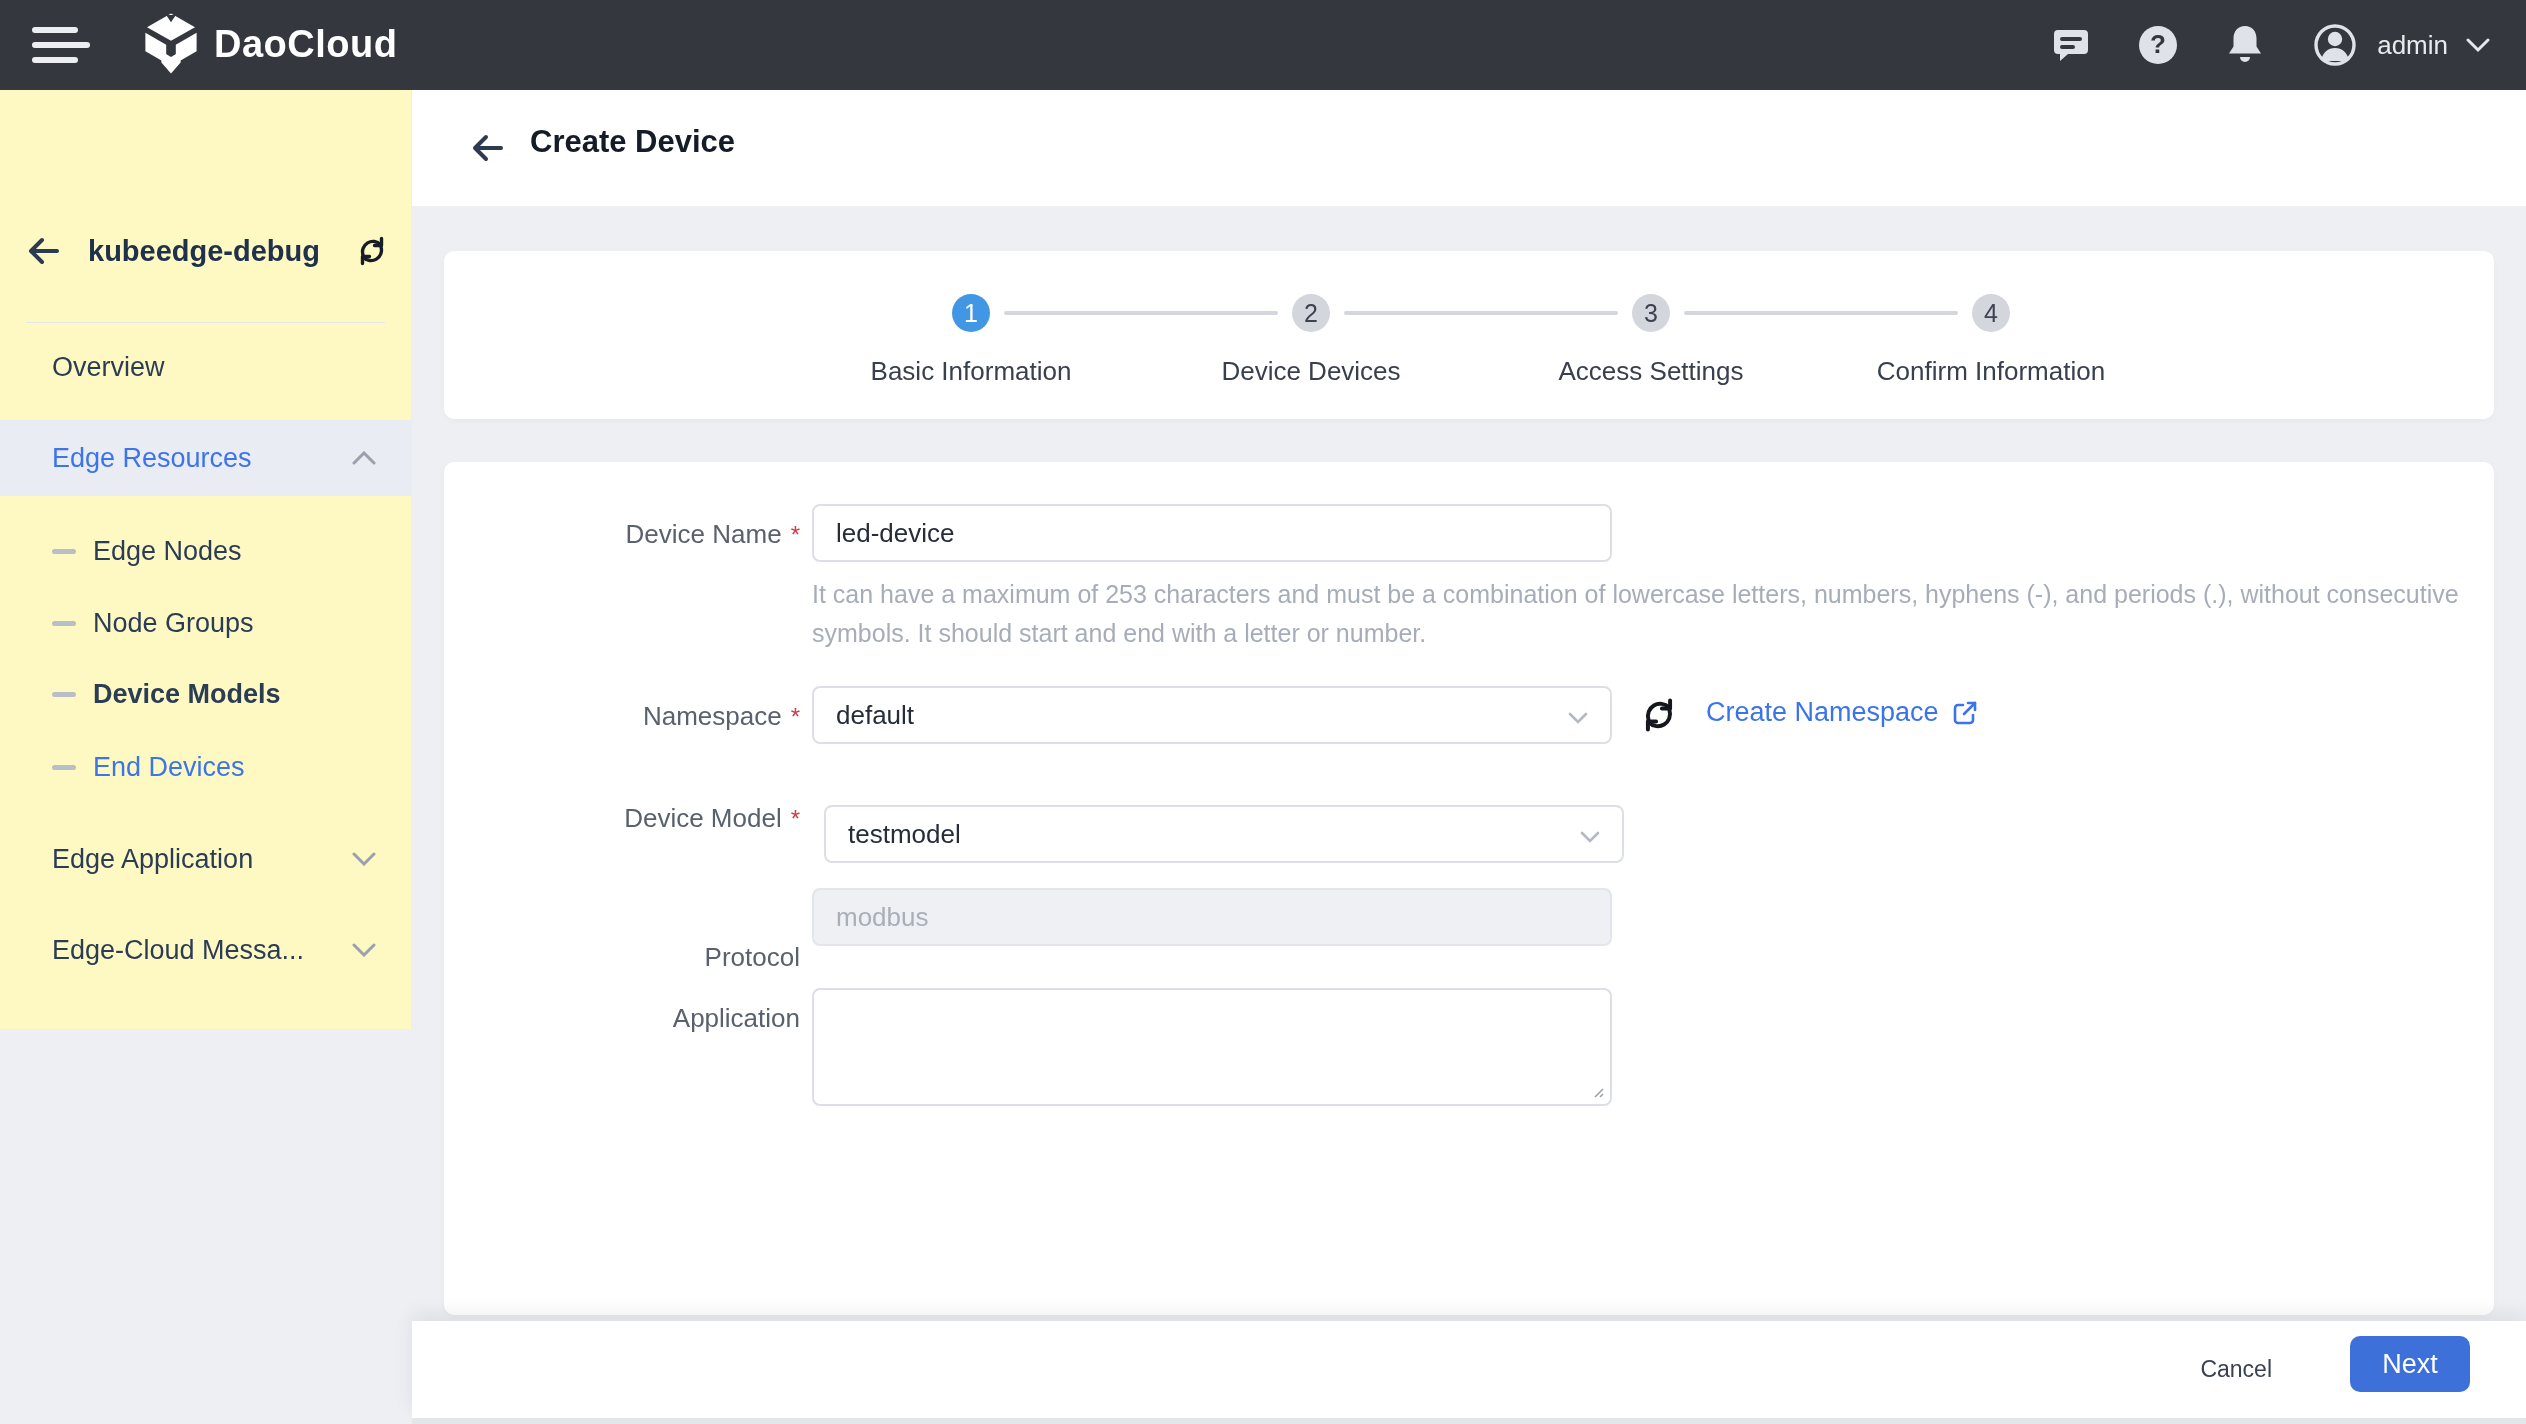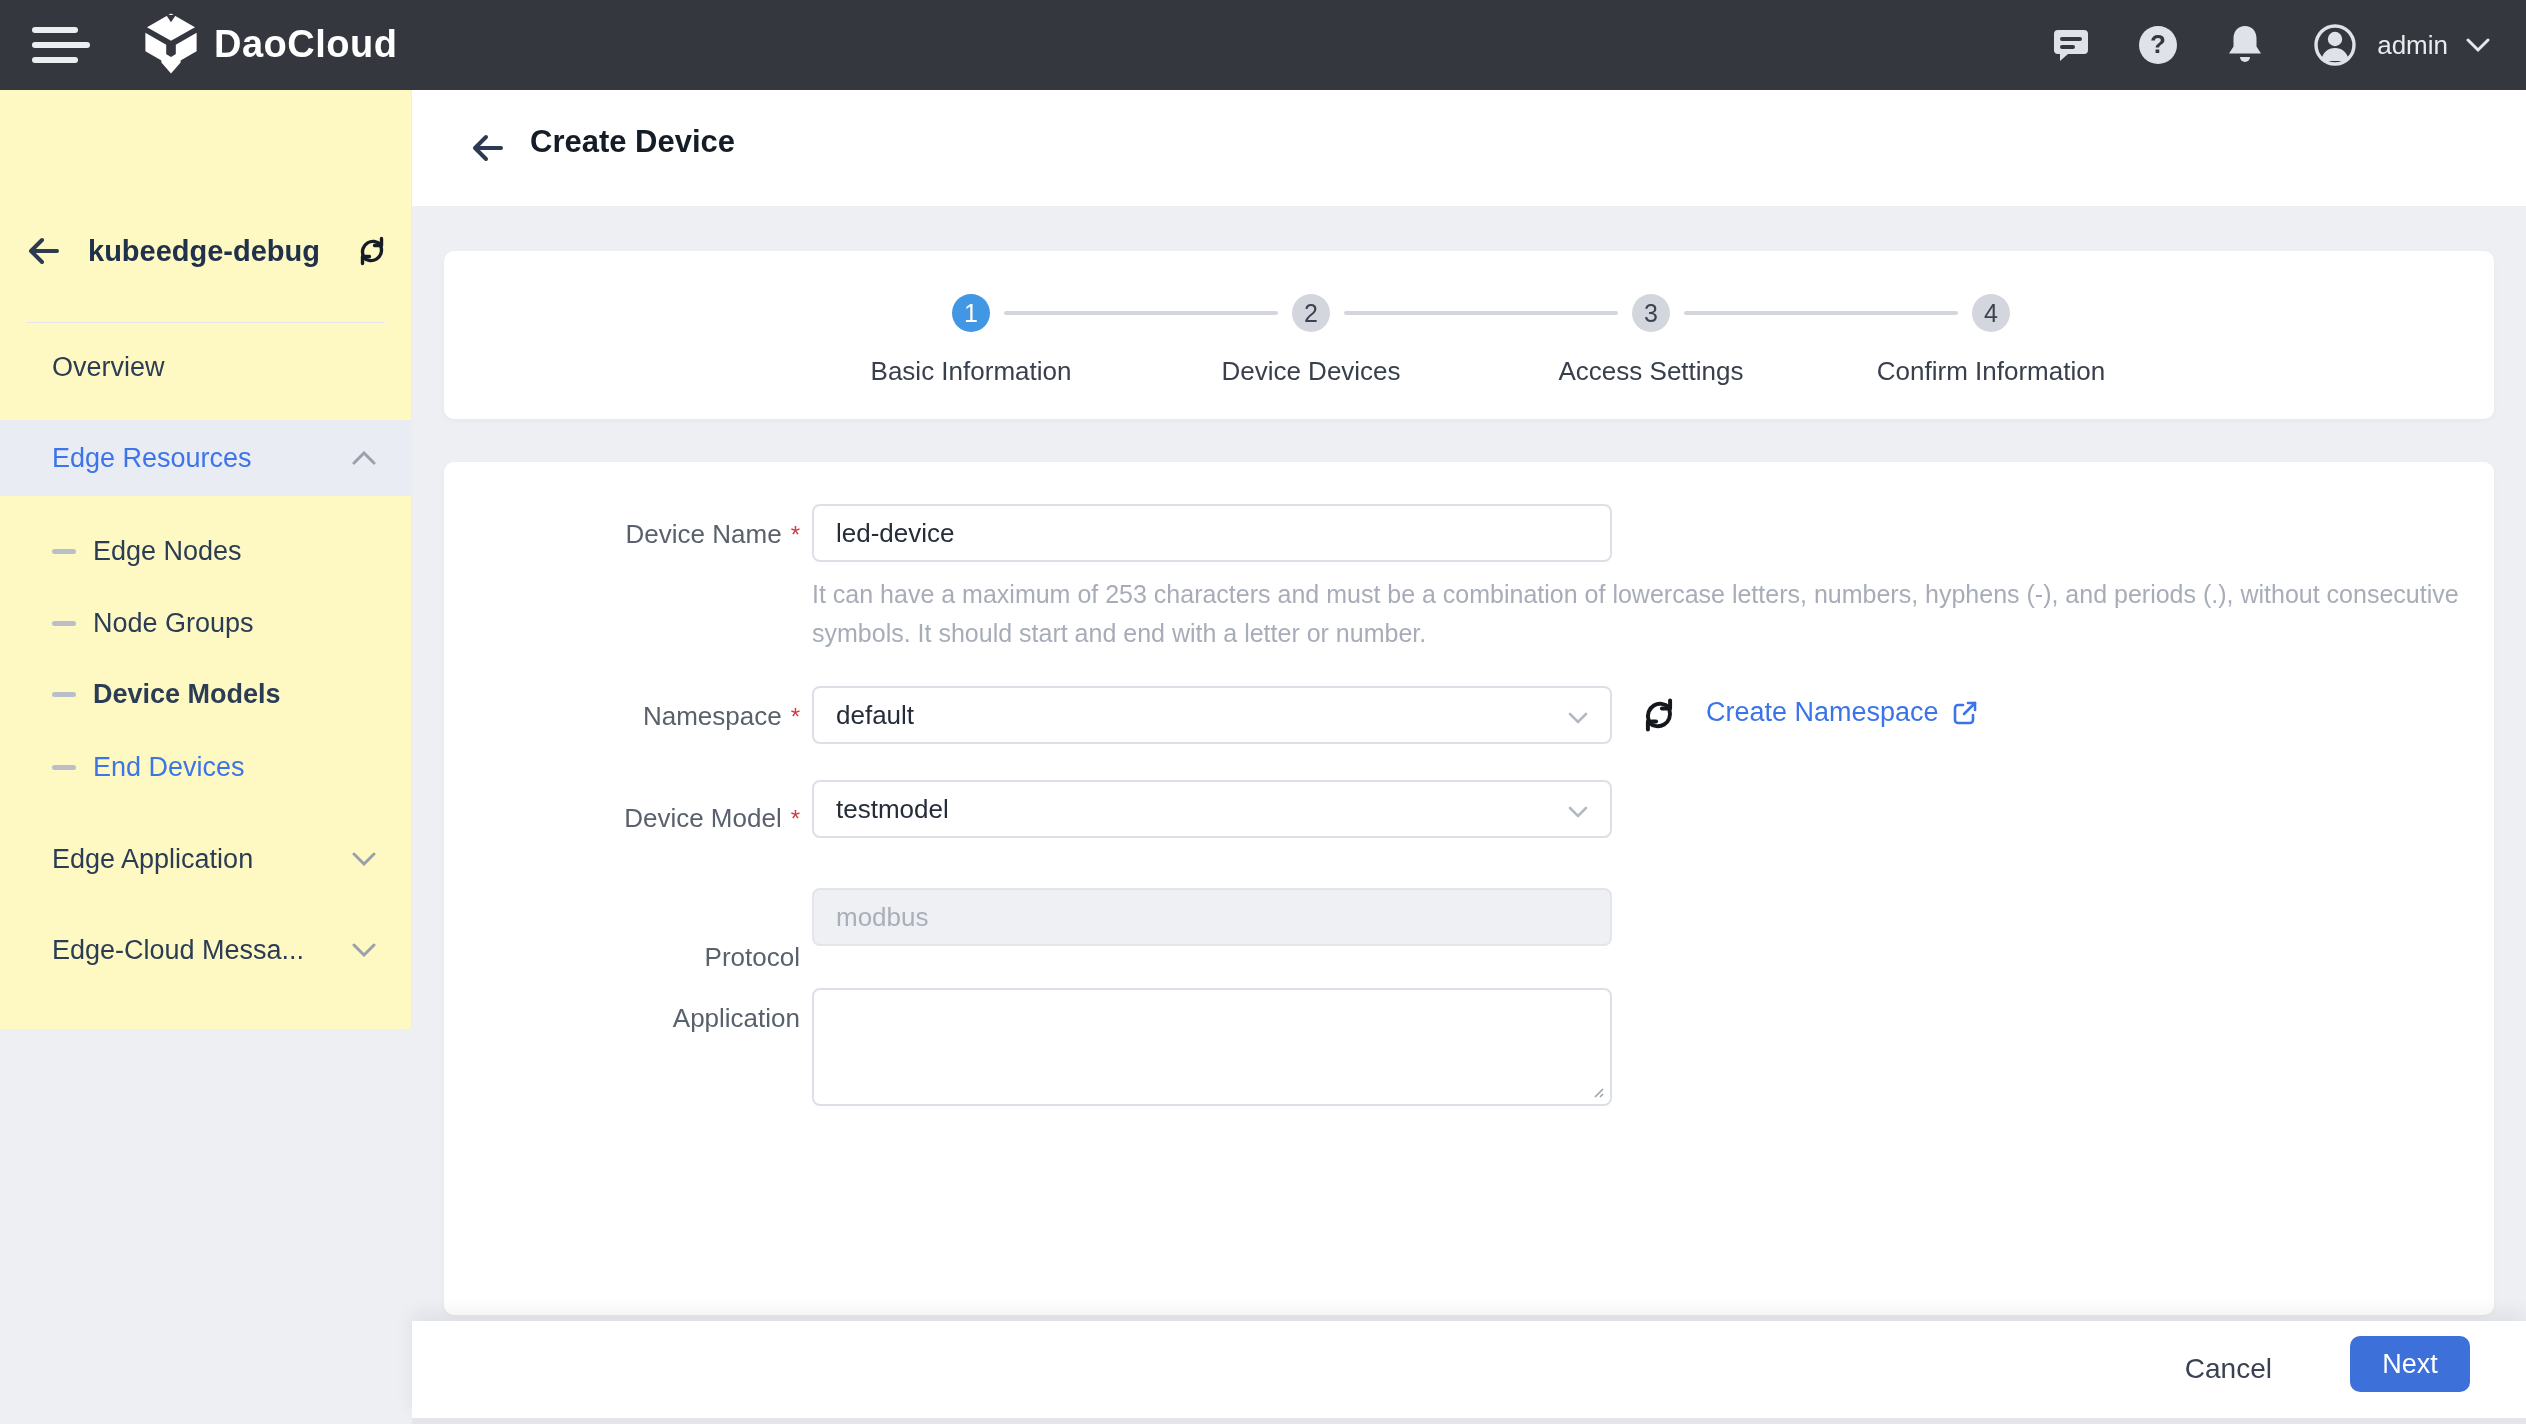--- a/index.html
+++ b/index.html
@@ -96,21 +96,21 @@
   .resize-grip { position:absolute; right:5px; bottom:5px; color:#9aa1ad; pointer-events:none; }
 
   
   .footer {
     position:absolute; left:412px; top:1321px; width:2114px; height:97px;
     background:#ffffff; box-shadow:0 -8px 18px rgba(31,35,41,.07);
   }
   .bottom-strip { position:absolute; left:412px; top:1418px; width:2114px; height:6px; background:#e4e6ea; }
   .btn-cancel {
     position:absolute; right:230px; top:20px; height:56px; padding:0 24px;
-    background:none; border:0; font-size:28px; color:#3a4150; cursor:pointer;
+    background:none; border:0; font-size:23px; color:#3a4150; cursor:pointer;
     font-family:"Liberation Sans","DejaVu Sans",sans-serif;
   }
   .btn-next {
     position:absolute; right:56px; top:15px; width:120px; height:56px;
     background:#3e70d9; border:0; border-radius:10px; color:#ffffff; font-size:27px; cursor:pointer;
     font-family:"Liberation Sans","DejaVu Sans",sans-serif;
   }
 </style>
 </head>
 <body>
@@ -276,21 +276,21 @@
     <svg width="28" height="28" viewBox="0 0 28 28" fill="none" stroke="currentColor" stroke-width="2.6" stroke-linecap="round" stroke-linejoin="round">
       <path d="M12 6H7a3 3 0 0 0-3 3v12a3 3 0 0 0 3 3h12a3 3 0 0 0 3-3v-5"></path>
       <path d="M17 4h7v7"></path>
       <path d="M24 4 L13 15"></path>
     </svg>
   </div>
 
   <div class="f-label" style="top:341px;">
     <span>Device Model</span><span class="req">*</span>
   </div>
-  <div class="f-select" style="top:318px;">
+  <div class="f-select" style="top:343px;margin-left:12px;">
     <span class="val">testmodel</span>
     <svg class="sel-chev" width="20" height="12" viewBox="0 0 20 12" fill="none" stroke="currentColor" stroke-width="2.6" stroke-linecap="round">
         <path d="M2 2 L10 10 L18 2"></path>
       </svg>
   </div>
 
   <div class="f-label" style="top:441px;margin-top:39px;">
     <span>Protocol</span>
   </div>
   <div class="f-input disabled" style="top:426px;">

